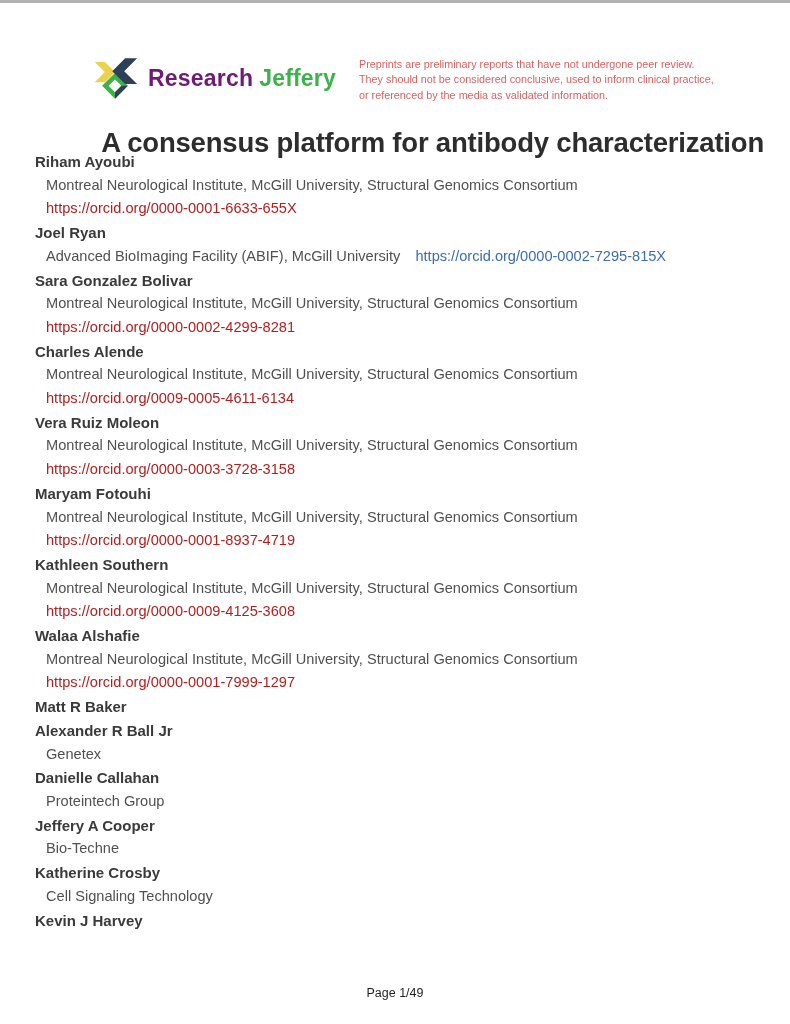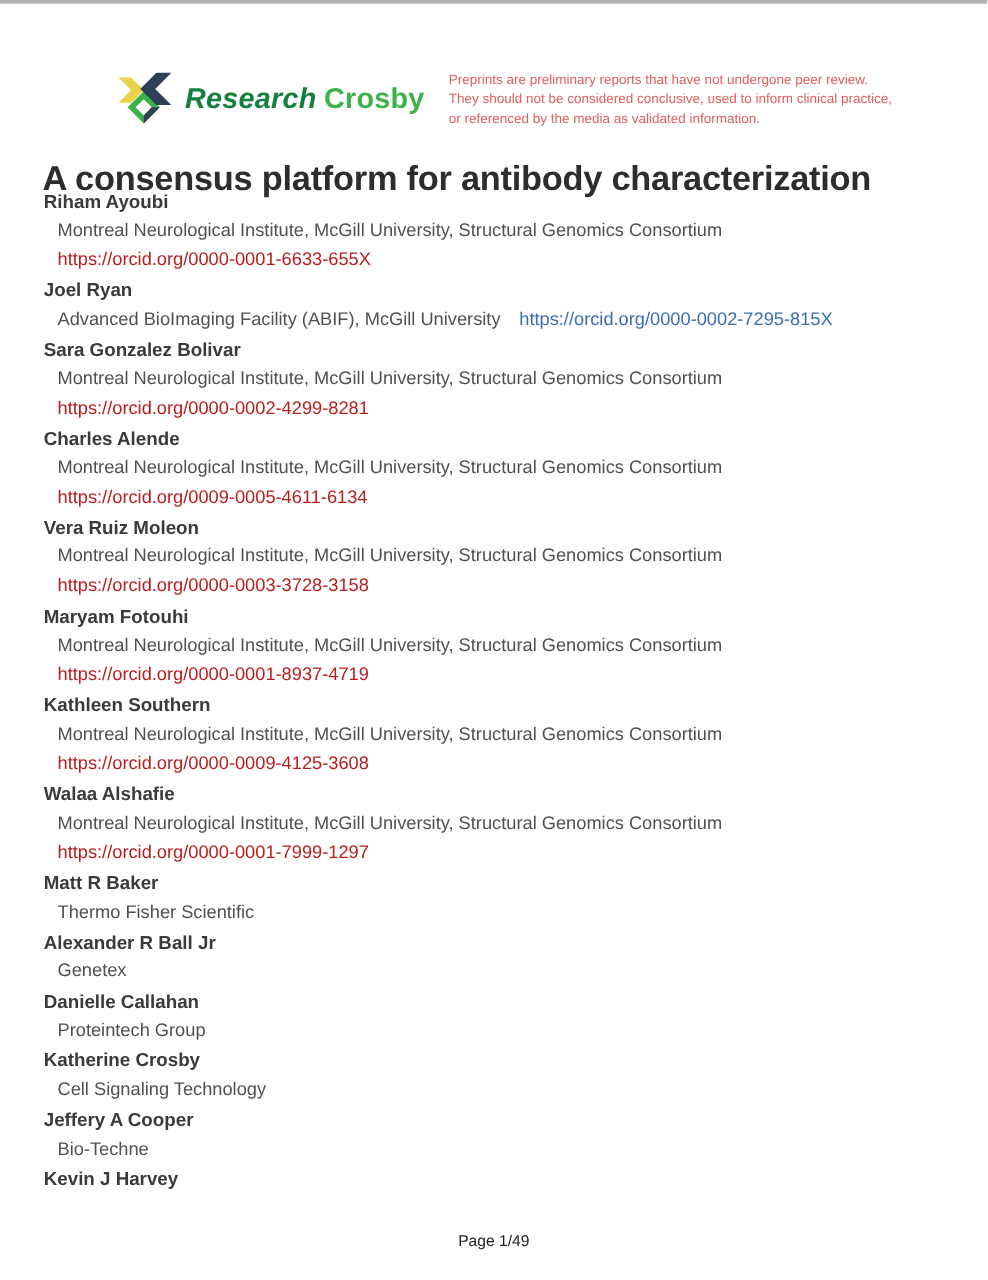--- a/index.html
+++ b/index.html
@@ -5,32 +5,32 @@
   html,body{margin:0;padding:0;background:#ffffff;}
   .page{
     position:relative;width:790px;height:1024px;background:#ffffff;overflow:hidden;
     font-family:"Liberation Sans",sans-serif;
   }
   .topbar{position:absolute;left:0;top:0;right:0;height:3px;background:#b1b1b1;}
 
   .logo-row{position:absolute;left:92px;top:57px;display:flex;align-items:center;}
   .logo-icon svg{width:46px;height:43px;display:block;}
   .logo-text{font-size:23px;font-weight:bold;letter-spacing:.2px;margin-left:10px;white-space:nowrap;}
-  .logo-research{color:#15803d;font-style:italic;}
+  .logo-research{color:#701a75;}
   .logo-square{color:#3cb34a;margin-left:6px;}
 
   .disclaimer{
     position:absolute;left:357px;top:56px;width:375px;
     font-size:10.8px;line-height:13.4px;color:#e05e5e;
   }
   .disclaimer p{margin:2px;}
 
   .title{
     position:absolute;left:34px;top:107px;width:730px;
-    font-size:27.5px;font-weight:bold;color:#2d2d2d;letter-spacing:-.2px;line-height:36px;
+    font-size:27.5px;font-weight:bold;color:#2d2d2d;letter-spacing:-.2px;line-height:36px;text-align:right;
   }
 
   .authors{position:absolute;left:35px;top:150px;width:725px;}
   .authors p{margin:0;}
   .a-name{font-size:15px;font-weight:bold;color:#3a3a3a;line-height:23.7px;}
   .a-affil{font-size:14.6px;color:#505050;line-height:23.7px;padding-left:11px;}
   .a-orcid{display:block;font-size:14.6px;color:#b91c1c;line-height:23.7px;padding-left:11px;text-decoration:none;cursor:pointer;}
   .a-orcid-inline{color:#3a6cb4;text-decoration:none;margin-left:15px;cursor:pointer;}
 
   .footer{
@@ -46,21 +46,21 @@
 
   <div class="logo-row">
     <span class="logo-icon">
       <svg viewBox="0 0 50 46" xmlns="http://www.w3.org/2000/svg">
         <path fill="#ecd24a" d="M3,5 L14,5 L25,16 L14,27 L3,27 L14,16 Z"></path>
         <path fill="#3cb34a" fill-rule="evenodd" d="M25,17 L39,31 L25,45 L11,31 Z M25,24 L32,31 L25,38 L18,31 Z"></path>
         <path fill="#2e4057" d="M39,31 L25,45 L25,38 L32,31 Z"></path>
         <path fill="#2e4057" d="M49,1 L36,1 L22,15 L36,29 L49,29 L35,15 Z"></path>
       </svg>
     </span>
-    <span class="logo-text"><span class="logo-research">Research</span><span class="logo-square">Crosby</span></span>
+    <span class="logo-text"><span class="logo-research">Research</span><span class="logo-square">Jeffery</span></span>
   </div>
 
   <div class="disclaimer">
     <p>Preprints are preliminary reports that have not undergone peer review.</p>
     <p>They should not be considered conclusive, used to inform clinical practice,</p>
     <p>or referenced by the media as validated information.</p>
   </div>
 
   <h1 class="title">A consensus platform for antibody characterization</h1>
 
@@ -108,41 +108,40 @@
     </div>
 
     <div>
       <p class="a-name">Walaa Alshafie</p>
       <p class="a-affil">Montreal Neurological Institute, McGill University, Structural Genomics Consortium</p>
       <a class="a-orcid">https://orcid.org/0000-0001-7999-1297</a>
     </div>
 
     <div>
       <p class="a-name">Matt R Baker</p>
-      <p class="a-affil">Thermo Fisher Scientific</p>
     </div>
 
     <div>
       <p class="a-name">Alexander R Ball Jr</p>
       <p class="a-affil">Genetex</p>
     </div>
 
     <div>
       <p class="a-name">Danielle Callahan</p>
       <p class="a-affil">Proteintech Group</p>
     </div>
 
     <div>
-      <p class="a-name">Katherine Crosby</p>
-      <p class="a-affil">Cell Signaling Technology</p>
+      <p class="a-name">Jeffery A Cooper</p>
+      <p class="a-affil">Bio-Techne</p>
     </div>
 
     <div>
-      <p class="a-name">Jeffery A Cooper</p>
-      <p class="a-affil">Bio-Techne</p>
+      <p class="a-name">Katherine Crosby</p>
+      <p class="a-affil">Cell Signaling Technology</p>
     </div>
 
     <div>
       <p class="a-name">Kevin J Harvey</p>
     </div>
 
   </div>
 
   <div class="footer">Page 1/49</div>
 </div>

